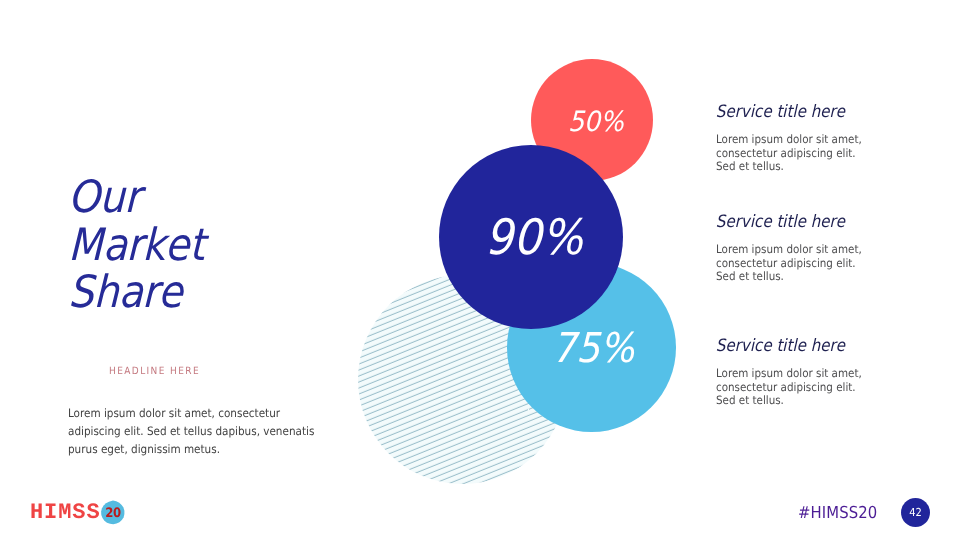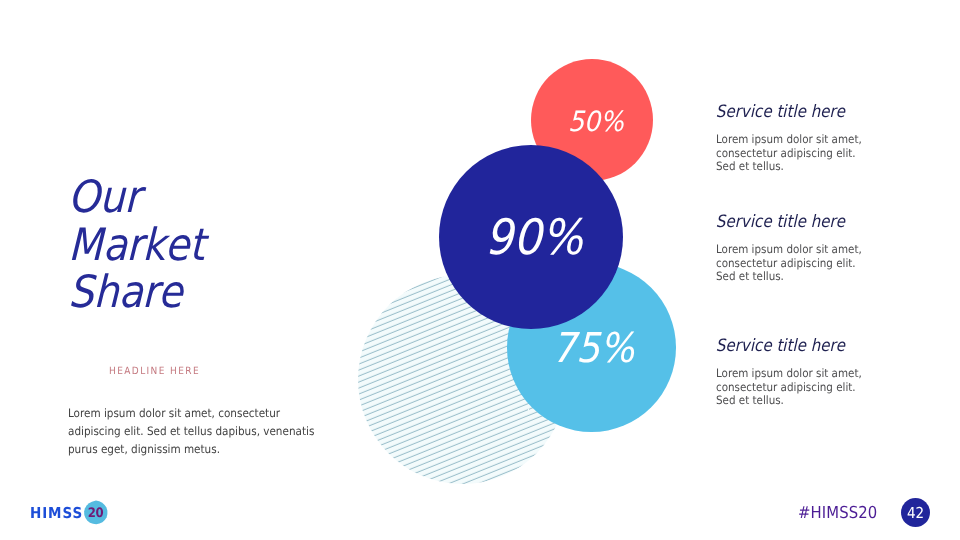--- a/index.html
+++ b/index.html
@@ -34,30 +34,30 @@
   .svc .st{font-size:17px;font-style:italic;color:#1E2050;white-space:nowrap;margin-left:1px;
            transform:skewX(-3deg) scaleX(0.985);transform-origin:left center;}
   .svc .sb{margin-top:11px;font-size:11.5px;line-height:13.6px;color:#4D4D4F;
            font-family:"DejaVu Sans",sans-serif;font-stretch:condensed;}
   #svc0{top:102px;}
   #svc1{top:212px;}
   #svc2{top:336px;}
 
   
   .logo{position:absolute;left:30px;top:502px;display:flex;align-items:flex-start;}
-  .logo .word{font-size:15px;line-height:22px;font-weight:700;color:#1d4ed8;letter-spacing:0.9px;}
+  .logo .word{font-size:22px;line-height:22px;font-weight:700;color:#ef4444;letter-spacing:0.9px;font-family:Liberation Mono, monospace;}
   .badge{position:relative;width:26px;height:26px;margin-left:-0.5px;margin-top:-2px;}
   .badge-shape{position:absolute;left:0;top:0;}
   .badge .num{position:absolute;left:0;top:0;width:26px;height:26px;
       display:flex;align-items:center;justify-content:center;
-      font-size:13px;font-weight:700;color:#701a75;letter-spacing:-.4px;}
+      font-size:13px;font-weight:700;color:#b91c1c;letter-spacing:-.4px;}
   .hash{position:absolute;left:798px;top:503px;font-size:16.5px;font-weight:400;
         color:#4c1d95;letter-spacing:0.1px;}
   .pageno{position:absolute;left:901px;top:498px;width:29px;height:29px;border-radius:50%;
-          background:#21259B;color:#fff;font-size:15px;display:flex;
+          background:#21259B;color:#fff;font-size:11px;display:flex;
           align-items:center;justify-content:center;}
 </style>
 </head>
 <body>
 
 <div class="slide">
 
   <div class="title">
     <span>Our</span>
     <span>Market</span>

